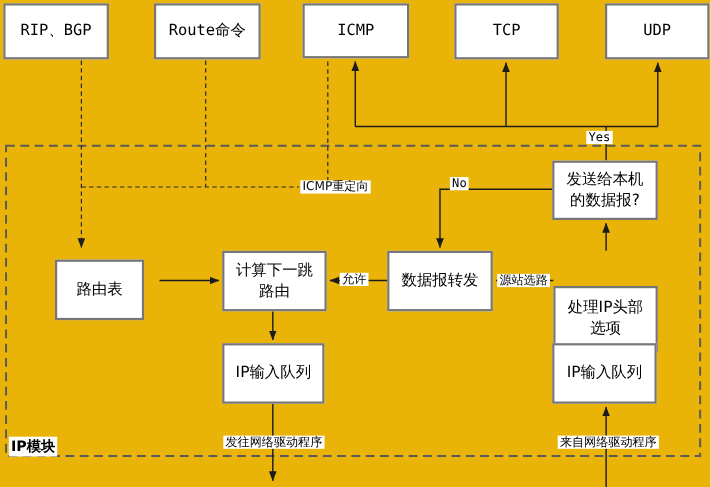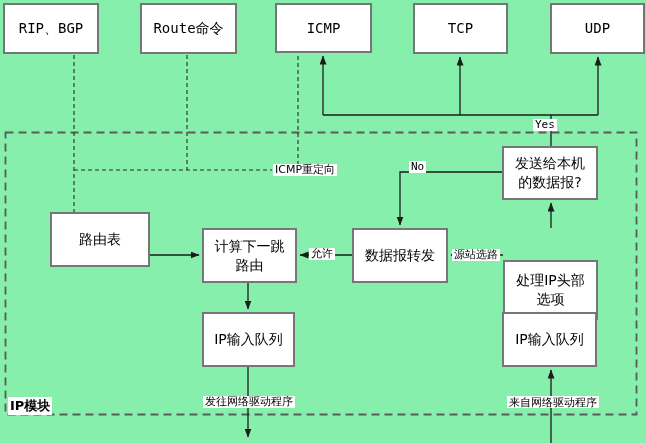--- a/index.html
+++ b/index.html
@@ -1,19 +1,19 @@
 <!DOCTYPE html>
 <html><head>
 <meta charset="utf-8">
 <style>
   html,body{margin:0;padding:0;background:#fff;}
   #canvas{
     position:relative;
     width:646px;height:443px;
-    background:#86efac;
+    background:#eab308;
     font-family:"DejaVu Sans",sans-serif;
     color:#000;
     overflow:hidden;
   }
   #edges{position:absolute;left:0;top:0;width:646px;height:443px;}
   .node{
     position:absolute;
     box-sizing:border-box;
     border:2px solid #767676;
     background:#ffffff;
@@ -90,34 +90,34 @@
       <path d="M74,170 L272,170"></path>
     </g>
   </svg>
 
   <div class="node proto" style="left:3px;top:3px;width:96px;height:51px;">RIP、BGP</div>
   <div class="node proto" style="left:140px;top:3px;width:97px;height:51px;">Route命令</div>
   <div class="node proto" style="left:275px;top:3px;width:97px;height:50px;">ICMP</div>
   <div class="node proto" style="left:550px;top:3px;width:95px;height:51px;">UDP</div>
   <div class="node proto" style="left:413px;top:3px;width:95px;height:51px;">TCP</div>
 
-  <div class="node" style="left:50px;top:212px;width:100px;height:55px;">路由表</div>
+  <div class="node" style="left:50px;top:236px;width:81px;height:55px;">路由表</div>
   <div class="node" style="left:202px;top:228px;width:95px;height:55px;">计算下一跳
 路由</div>
   <div class="node" style="left:352px;top:228px;width:96px;height:55px;text-align:center;">数据报转发</div>
   <div class="node" style="left:503px;top:228px;width:95px;height:60px;margin-top:32px;">处理IP头部
 选项</div>
   <div class="node" style="left:502px;top:146px;width:96px;height:54px;">发送给本机
 的数据报?</div>
   <div class="node" style="left:202px;top:312px;width:93px;height:55px;">IP输入队列</div>
   <div class="node" style="left:502px;top:312px;width:95px;height:55px;">IP输入队列</div>
 
   <div class="edge-label latin" style="left:533px;top:119px;">Yes</div>
   <div class="edge-label latin" style="left:409px;top:161px;text-align:right;">No</div>
   <div class="edge-label" style="left:273px;top:164px;">ICMP重定向</div>
   <div class="edge-label" style="left:309px;top:248px;">允许</div>
   <div class="edge-label" style="left:452px;top:249px;">源站选路</div>
   <div class="edge-label" style="left:203px;top:396px;">发往网络驱动程序</div>
-  <div class="edge-label" style="left:507px;top:396px;font-family:Liberation Serif, serif;">来自网络驱动程序</div>
+  <div class="edge-label" style="left:507px;top:396px;">来自网络驱动程序</div>
 
   <div class="module-label" style="left:8px;top:397px;font-weight:bold;">IP模块</div>
 
 </div>
 
 </body></html>

